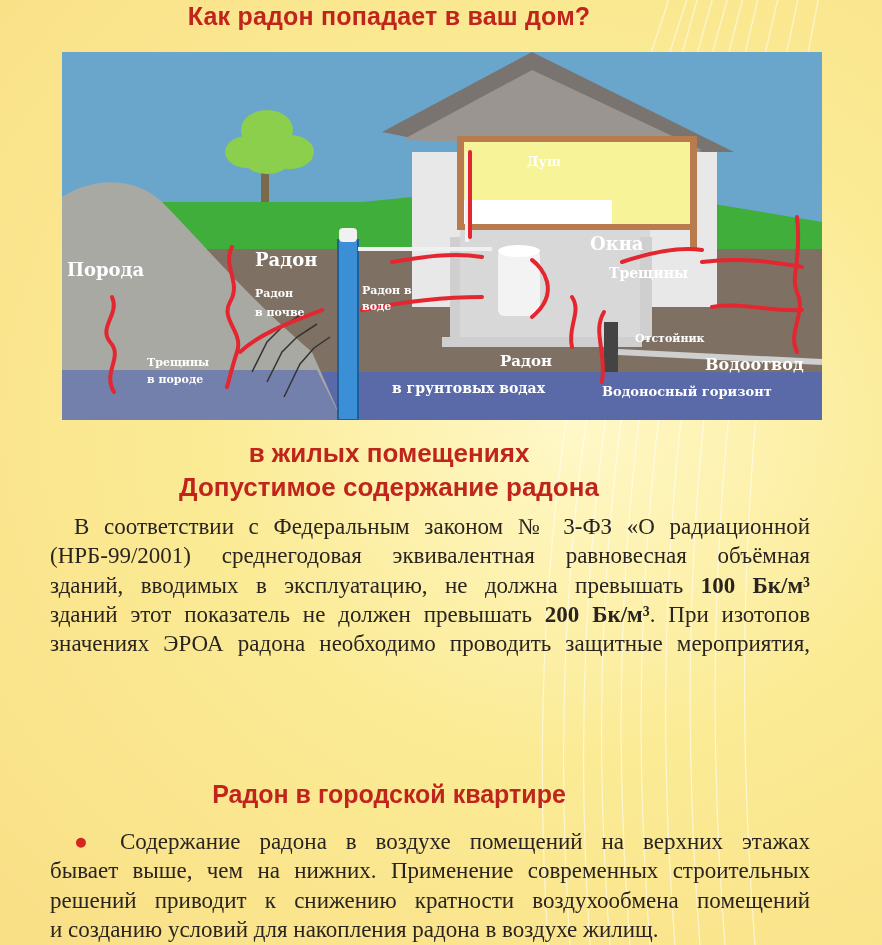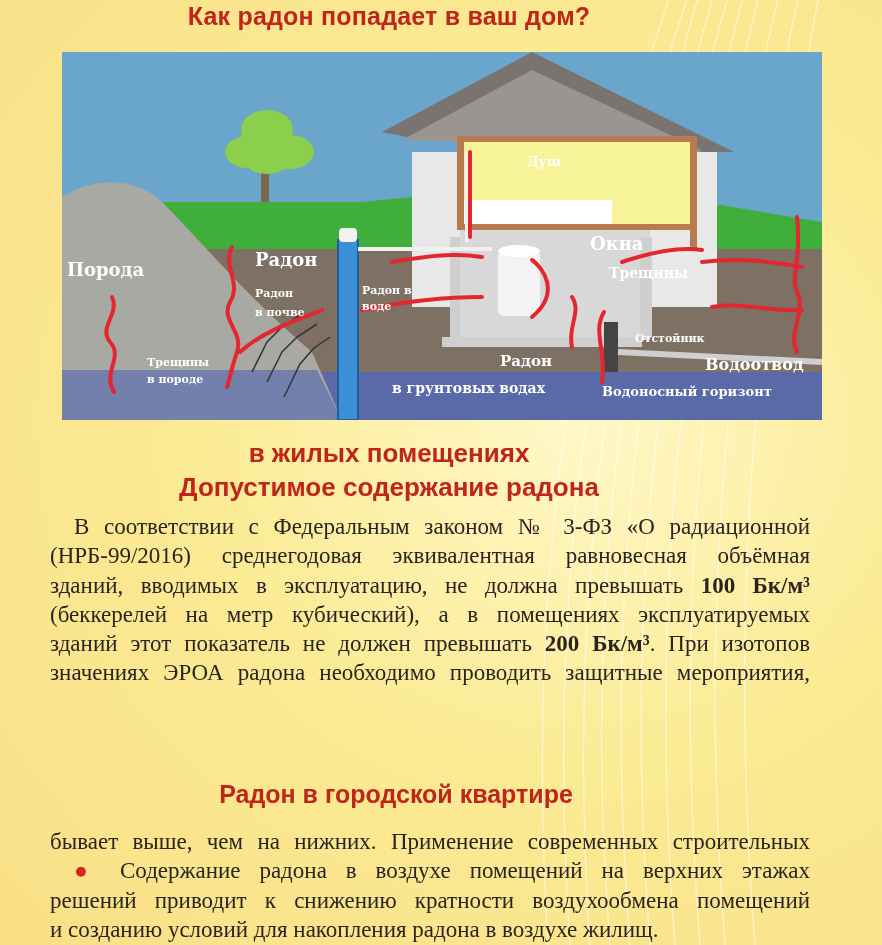--- a/index.html
+++ b/index.html
@@ -8,21 +8,21 @@
     background: radial-gradient(ellipse at 65% 45%, #fff8c8 0%, #fbeb95 45%, #f9df86 100%);
     font-family: "Liberation Serif", serif;
   }
   .rays { position:absolute; left:0; top:0; width:882px; height:945px; pointer-events:none; }
   .title {
     position:absolute; left:0; width:778px; text-align:center;
     font-family:"Liberation Sans", sans-serif; font-weight:bold; color:#c0251d;
   }
   #t1 { top:2px; font-size:25px; letter-spacing:0.2px; }
   #t2 { top:436px; font-size:26px; line-height:34px; }
-  #t3 { top:780px; font-size:25px;padding-left:7px; }
+  #t3 { top:780px; font-size:25px; }
   .para {
     position:absolute; left:50px; width:760px; font-size:23px; line-height:29.3px;
     color:#2a2420; text-align:justify; text-align-last:justify;
   }
   .line { display:block; text-align:justify; text-align-last:justify; }
   .line.end { text-align-last:left; }
   #p1 { top:512px; }
   #p2 { top:827px; }
   .bullet { color:#d3261c; }
   b { font-weight:bold; }
@@ -139,27 +139,26 @@
   </g>
 </svg>
 
 <div class="title" id="t2">
   <div>в жилых помещениях</div>
   <div>Допустимое содержание радона</div>
 </div>
 
 <div class="para" id="p1">
   <span class="line" style="text-indent:24px">В соответствии с Федеральным законом № 3-ФЗ «О радиационной</span>
-  <span class="line">(НРБ-99/2016) среднегодовая эквивалентная равновесная объёмная</span>
+  <span class="line">(НРБ-99/2001) среднегодовая эквивалентная равновесная объёмная</span>
   <span class="line"><span>зданий, вводимых в эксплуатацию, не должна превышать </span><b>100 Бк/м³</b></span>
-  <span class="line">(беккерелей на метр кубический), а в помещениях эксплуатируемых</span>
   <span class="line"><span>зданий этот показатель не должен превышать </span><b>200 Бк/м³</b><span>. При изотопов</span></span>
   <span class="line">значениях ЭРОА радона необходимо проводить защитные мероприятия,</span>
 </div>
 
 <div class="title" id="t3">Радон в городской квартире</div>
 
 <div class="para" id="p2">
+  <span class="line" style="padding-left:24px"><span class="bullet">●</span><span> Содержание радона в воздухе помещений на верхних этажах</span></span>
   <span class="line">бывает выше, чем на нижних. Применение современных строительных</span>
-  <span class="line" style="padding-left:24px"><span class="bullet">●</span><span> Содержание радона в воздухе помещений на верхних этажах</span></span>
   <span class="line">решений приводит к снижению кратности воздухообмена помещений</span>
   <span class="line end">и созданию условий для накопления радона в воздухе жилищ.</span>
 </div>
 
 </body></html>

